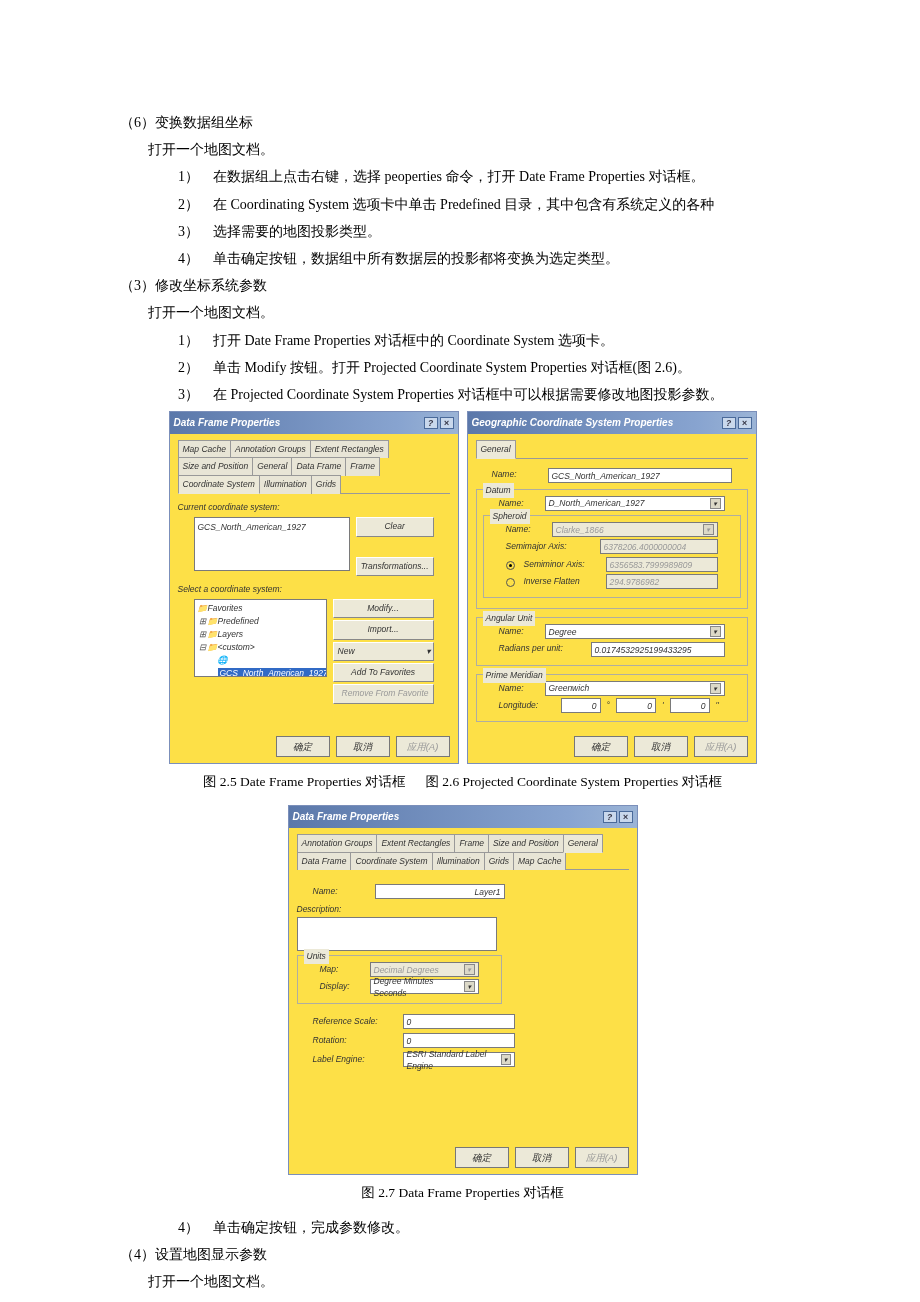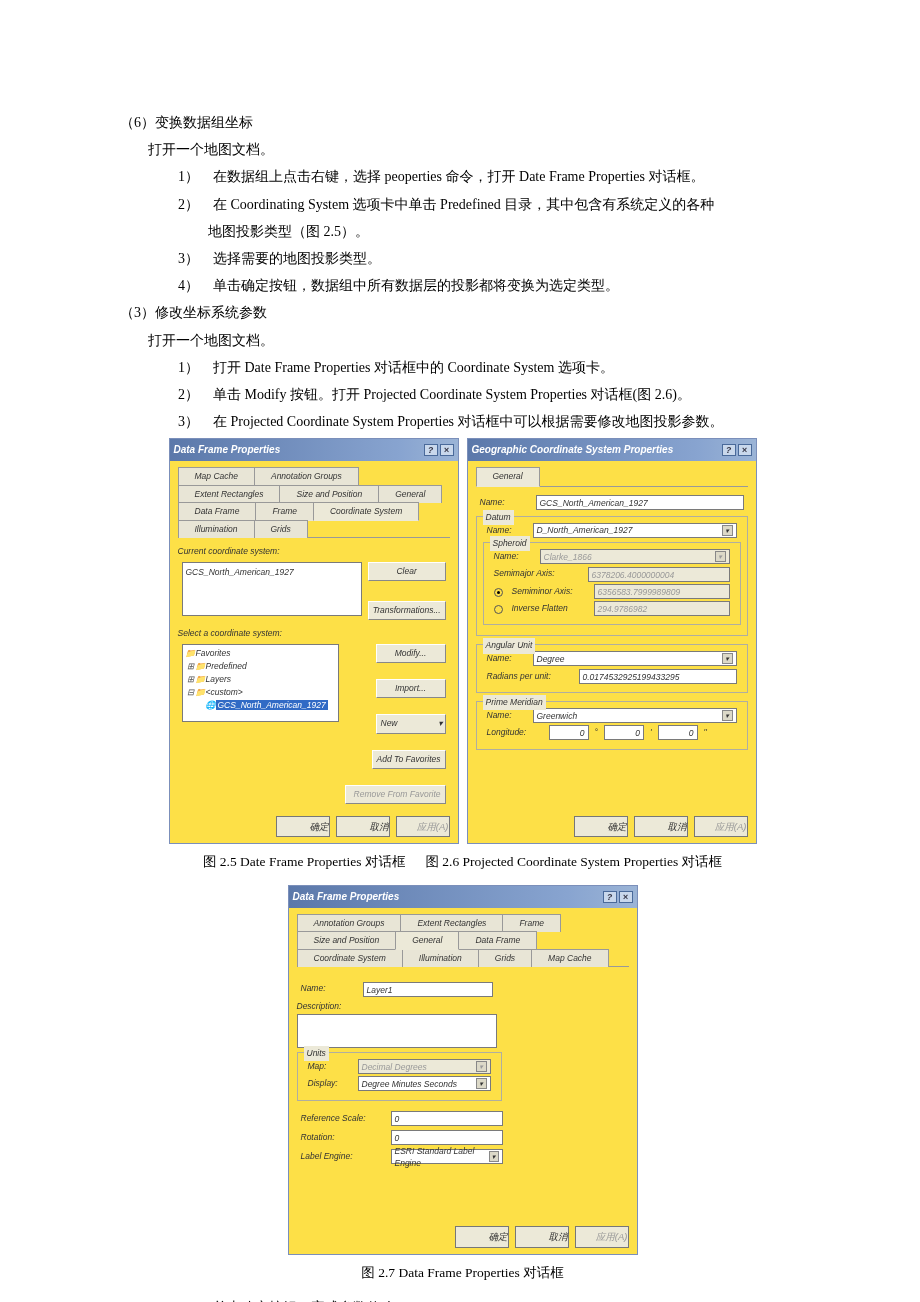--- a/index.html
+++ b/index.html
@@ -53,31 +53,31 @@
     border: 1px solid #4a6a9a;
     font-size: 9px;
     text-align: center;
     line-height: 10px;
     color: #334;
   }
   .dialog-body { padding: 6px 8px 6px 8px; flex: 1; display:flex; flex-direction:column; }
   .tab-row { display: flex; flex-wrap: wrap; gap: 0; border-bottom: 1px solid #999; margin-bottom: 6px; }
   .tab {
     font-size: 8.5px;
-    padding: 1px 16px;
+    padding: 1px 4px;
     border: 1px solid #999;
     border-bottom: none;
     background: #e8e5d6;
     margin-right: -1px;
     margin-bottom: -1px;
     white-space: nowrap;
   }
   .tab.active { background: #ece9d8; position: relative; z-index:1; border-bottom: 1px solid #ece9d8;}
   .label8 { font-size: 8.5px; }
-  .row { display: flex; align-items: center; gap: 6px; margin: 2px 4px; }
+  .row { display: flex; align-items: center; gap: 6px; margin: 2px 16px; }
   .textbox {
     background: #fff;
     border: 1px solid #7a7a7a;
     font-size: 8.5px;
     padding: 1px 3px;
     height: 15px;
     line-height: 12px;
   }
   .listbox {
     background: #fff;
@@ -133,21 +133,21 @@
     justify-content: flex-end;
     gap: 6px;
     padding: 4px 8px 6px;
   }
   .footer-btn {
     border: 1px solid #777;
     background: #ece9d8;
     font-size: 9.5px;
     padding: 1px 0;
     min-width: 54px;
-    text-align: right;
+    text-align: center;
   }
   .footer-btn.disabled { color:#999; }
   .tree-item { font-size: 8.5px; line-height: 13px; }
   .tree-icon { display:inline-block; width:10px; text-align:center; color:#555;}
   .sel { background:#316ac5; color:#fff; padding:0 2px;}
   .caption-row { text-align: center; font-size: 13.5px; margin: 6px 0 10px; }
   .caption-row.split {
     display: flex;
     justify-content: center;
     gap: 20px;
@@ -157,21 +157,20 @@
   .disabled-box { background:#ece9d8; color:#999; }
 </style>
 </head>
 <body>
 
 <div class="page">
   <div class="text-block indent-1">（6）变换数据组坐标</div>
   <div class="text-block indent-2">打开一个地图文档。</div>
   <div class="text-block indent-3">1） 在数据组上点击右键，选择 peoperties 命令，打开 Date Frame Properties 对话框。</div>
   <div class="text-block indent-3">2） 在 Coordinating System 选项卡中单击 Predefined 目录，其中包含有系统定义的各种</div>
-  <div class="text-block indent-3b">地图投影类型（图 2.5）。</div>
   <div class="text-block indent-3">3） 选择需要的地图投影类型。</div>
   <div class="text-block indent-3">4） 单击确定按钮，数据组中所有数据层的投影都将变换为选定类型。</div>
 
   <div class="text-block indent-1">（3）修改坐标系统参数</div>
   <div class="text-block indent-2">打开一个地图文档。</div>
   <div class="text-block indent-3">1） 打开 Date Frame Properties 对话框中的 Coordinate System 选项卡。</div>
   <div class="text-block indent-3">2） 单击 Modify 按钮。打开 Projected Coordinate System Properties 对话框(图 2.6)。</div>
   <div class="text-block indent-3">3） 在 Projected Coordinate System Properties 对话框中可以根据需要修改地图投影参数。</div>
 
   <div class="dialogs-row">
@@ -209,21 +208,21 @@
         </div>
         <div class="label8" style="margin-top:4px;">Select a coordinate system:</div>
         <div class="row" style="align-items:flex-start;">
           <div class="listbox" style="flex:1; height:78px;">
             <div class="tree-item"><span class="tree-icon">📁</span><span>Favorites</span></div>
             <div class="tree-item"><span class="tree-icon">⊞</span><span class="tree-icon">📁</span><span>Predefined</span></div>
             <div class="tree-item"><span class="tree-icon">⊞</span><span class="tree-icon">📁</span><span>Layers</span></div>
             <div class="tree-item"><span class="tree-icon">⊟</span><span class="tree-icon">📁</span><span>&lt;custom&gt;</span></div>
             <div class="tree-item" style="padding-left:20px;"><span class="tree-icon">🌐</span><span class="sel">GCS_North_American_1927</span></div>
           </div>
-          <div style="display:flex; flex-direction:column; gap:16px;align-items:flex-end;">
+          <div style="display:flex; flex-direction:column; gap:2px;">
             <div class="btn">Modify...</div>
             <div class="btn">Import...</div>
             <div class="btn" style="display:flex; justify-content:space-between; padding-right:2px;">
                 <span>New</span>
                 <span>▾</span>
               </div>
             <div class="btn">Add To Favorites</div>
             <div class="btn disabled">Remove From Favorite</div>
           </div>
         </div>
@@ -349,21 +348,21 @@
           <span class="tab">Size and Position</span>
           <span class="tab active">General</span>
           <span class="tab">Data Frame</span>
           <span class="tab">Coordinate System</span>
           <span class="tab">Illumination</span>
           <span class="tab">Grids</span>
           <span class="tab">Map Cache</span>
         </div>
         <div class="row" style="margin-top:8px;">
           <span class="label8" style="width:56px;">Name:</span>
-          <div class="textbox" style="width:130px;">Layer1</div>
+          <div class="textbox" style="width:130px;text-align:right;">Layer1</div>
         </div>
         <div class="label8">Description:</div>
         <div class="listbox" style="width:200px; height:34px;"></div>
         <div class="group" style="width:205px;">
           <span class="group-title">Units</span>
           <div class="row">
             <span class="label8" style="width:44px;">Map:</span>
             <div class="combo disabled-box" style="flex:1;">
                 <span>Decimal Degrees</span>
                 <span class="combo-arrow">▾</span>

